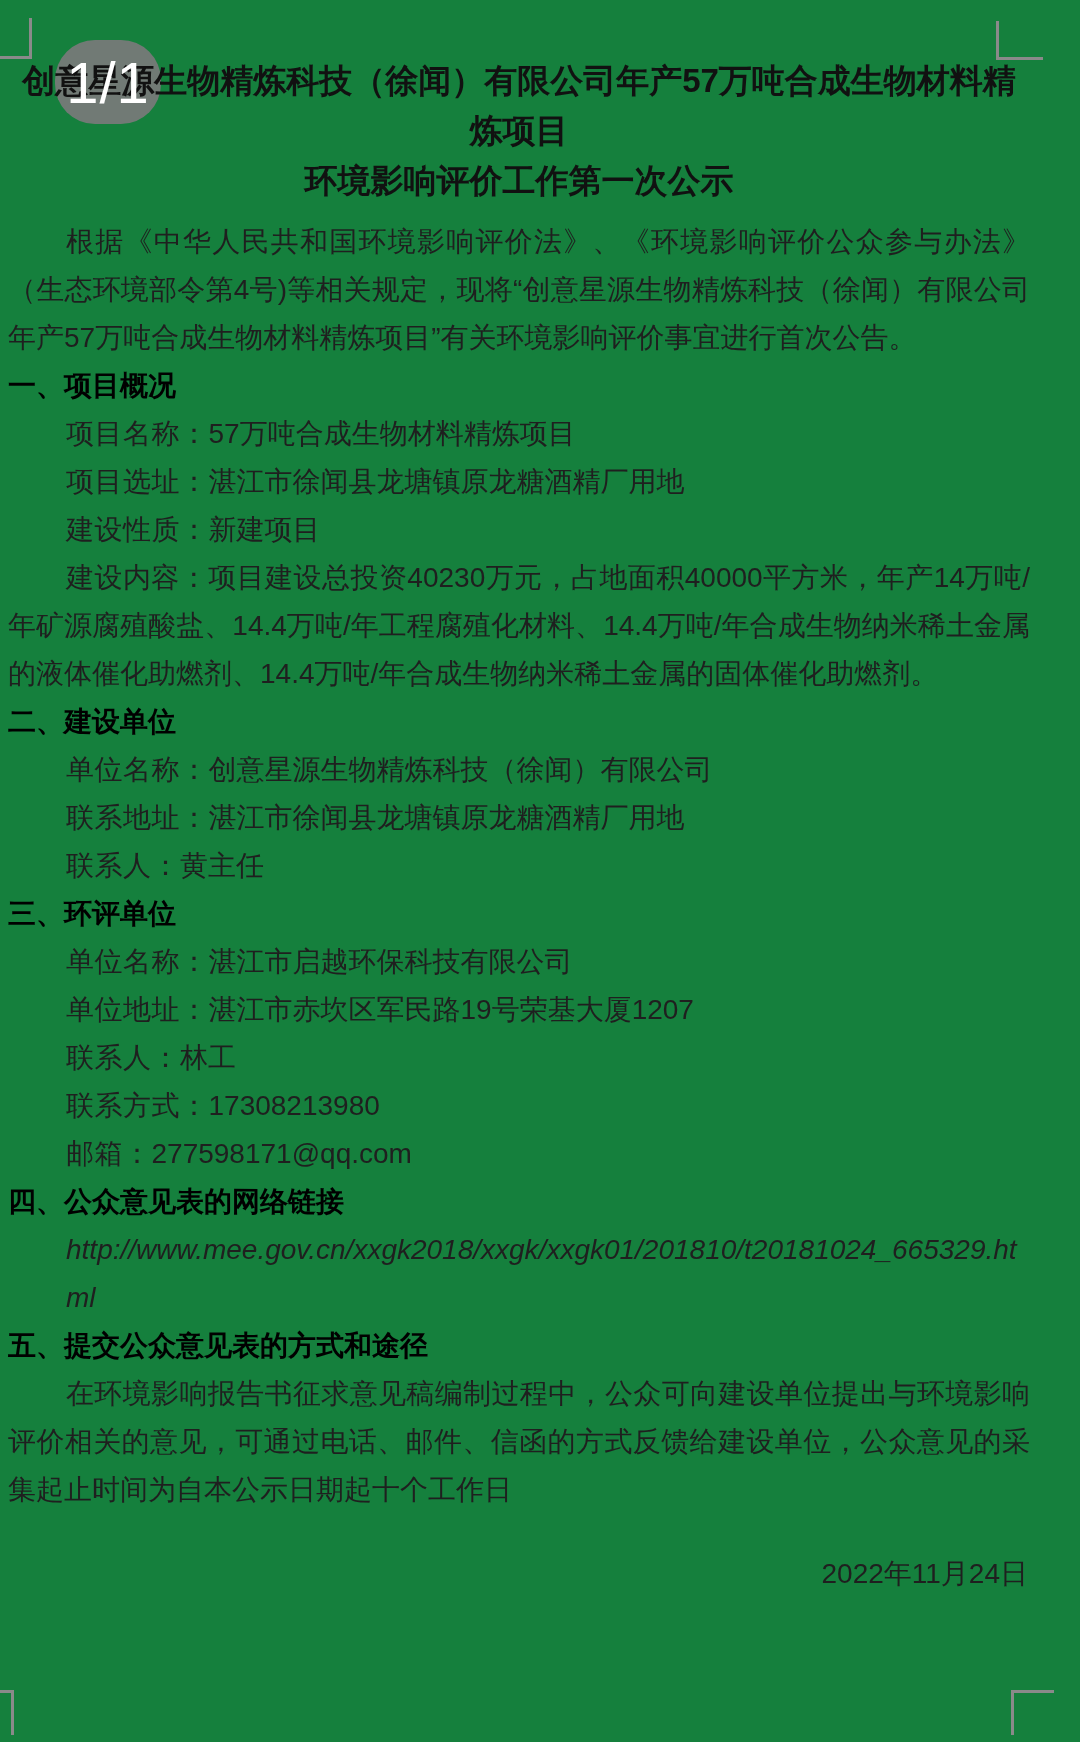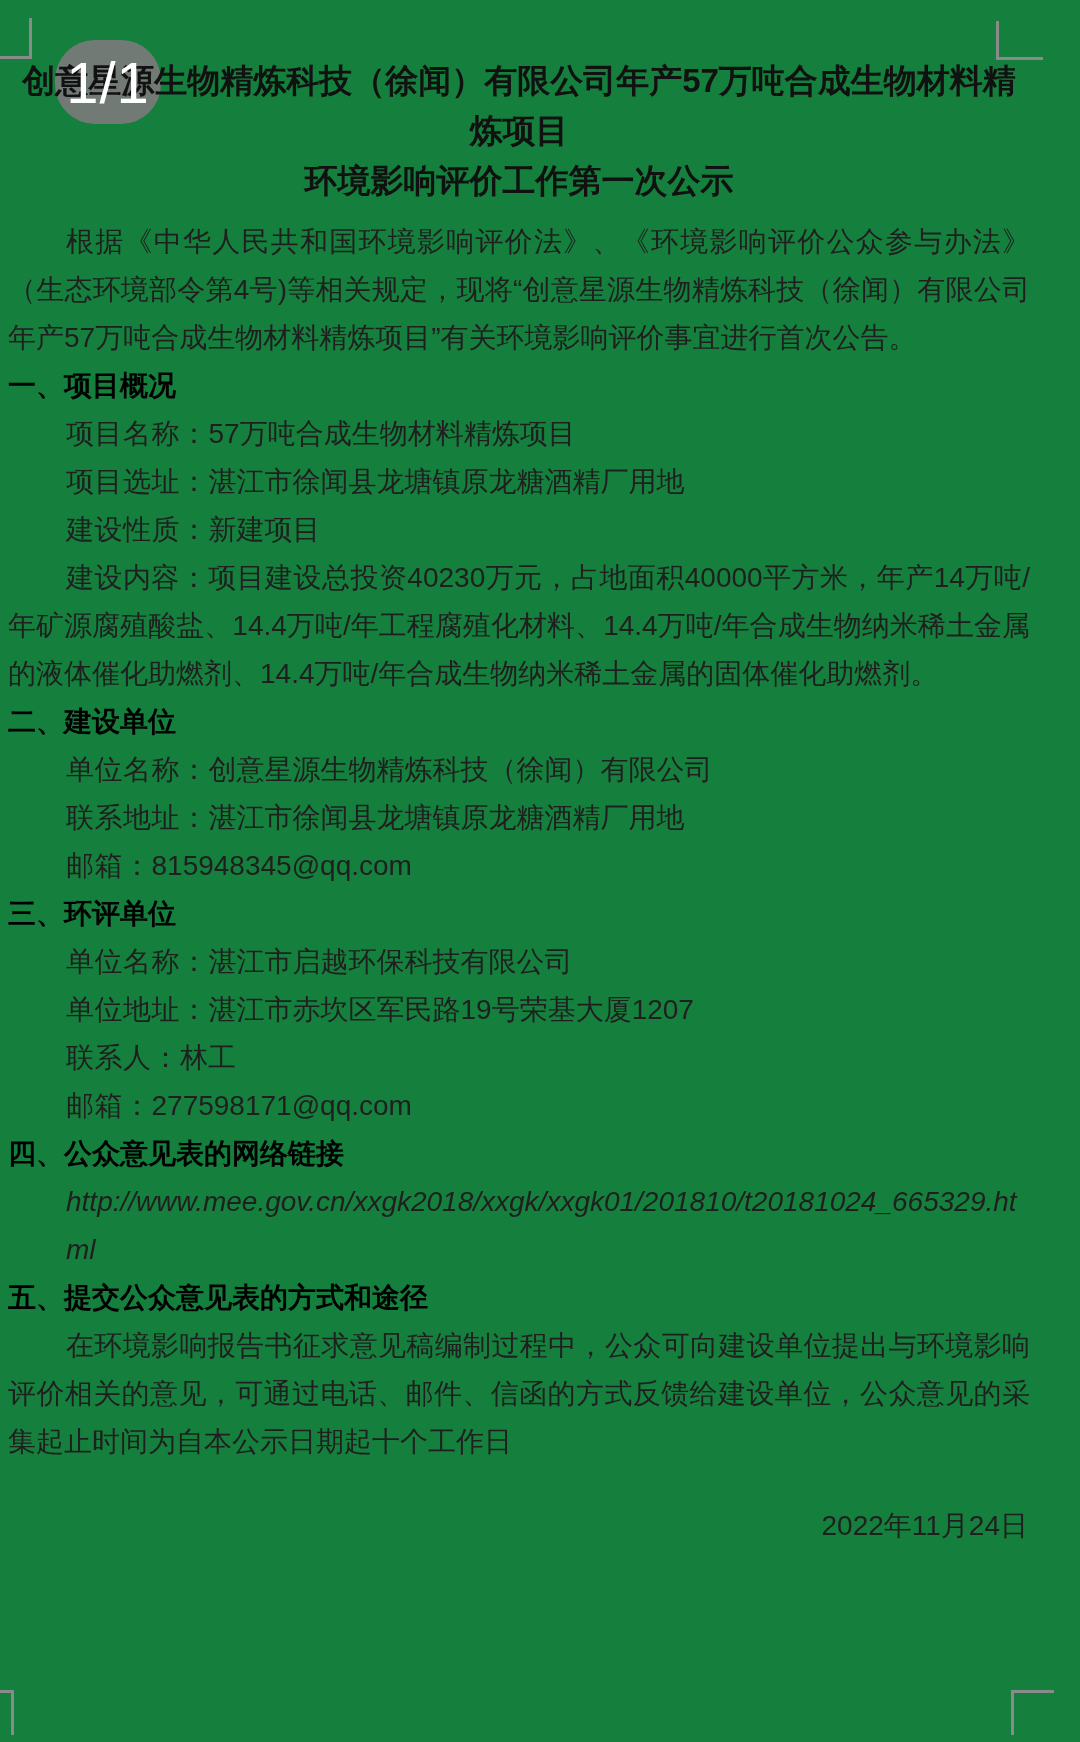--- a/index.html
+++ b/index.html
@@ -67,26 +67,27 @@
 
       <p class="heading">一、项目概况</p>
       <p class="item"><span class="label">项目名称：</span><span>57万吨合成生物材料精炼项目</span></p>
       <p class="item"><span class="label">项目选址：</span><span>湛江市徐闻县龙塘镇原龙糖酒精厂用地</span></p>
       <p class="item"><span class="label">建设性质：</span><span>新建项目</span></p>
       <p class="para">建设内容：项目建设总投资40230万元，占地面积40000平方米，年产14万吨/年矿源腐殖酸盐、14.4万吨/年工程腐殖化材料、14.4万吨/年合成生物纳米稀土金属的液体催化助燃剂、14.4万吨/年合成生物纳米稀土金属的固体催化助燃剂。</p>
 
       <p class="heading">二、建设单位</p>
       <p class="item"><span class="label">单位名称：</span><span>创意星源生物精炼科技（徐闻）有限公司</span></p>
       <p class="item"><span class="label">联系地址：</span><span>湛江市徐闻县龙塘镇原龙糖酒精厂用地</span></p>
-      <p class="item"><span class="label">邮箱：</span><span>815948345@qq.com</span></p>
+      <p class="item"><span class="label">联系人：</span><span>黄主任</span></p>
 
       <p class="heading">三、环评单位</p>
       <p class="item"><span class="label">单位名称：</span><span>湛江市启越环保科技有限公司</span></p>
       <p class="item"><span class="label">单位地址：</span><span>湛江市赤坎区军民路19号荣基大厦1207</span></p>
       <p class="item"><span class="label">联系人：</span><span>林工</span></p>
+      <p class="item"><span class="label">联系方式：</span><span>17308213980</span></p>
       <p class="item"><span class="label">邮箱：</span><span>277598171@qq.com</span></p>
 
       <p class="heading">四、公众意见表的网络链接</p>
       <p class="link-line">http://www.mee.gov.cn/xxgk2018/xxgk/xxgk01/201810/t20181024_665329.html</p>
 
       <p class="heading">五、提交公众意见表的方式和途径</p>
       <p class="para">在环境影响报告书征求意见稿编制过程中，公众可向建设单位提出与环境影响评价相关的意见，可通过电话、邮件、信函的方式反馈给建设单位，公众意见的采集起止时间为自本公示日期起十个工作日</p>
 
       <div class="sig-block">
         <p class="sig-line">2022年11月24日</p>

